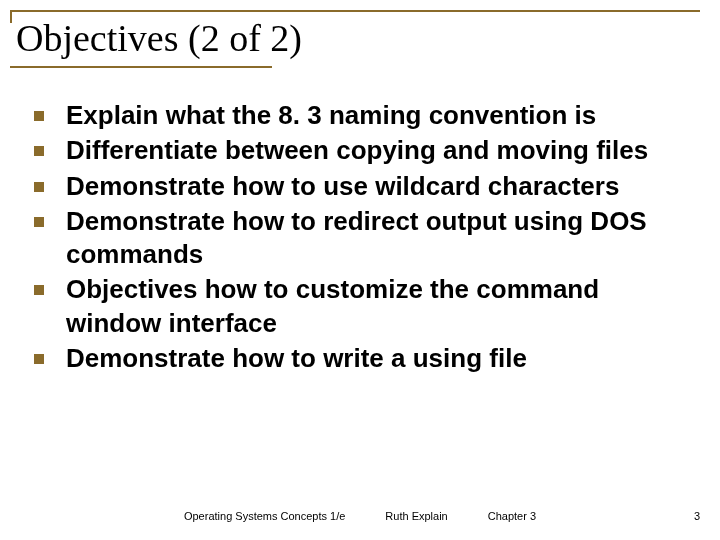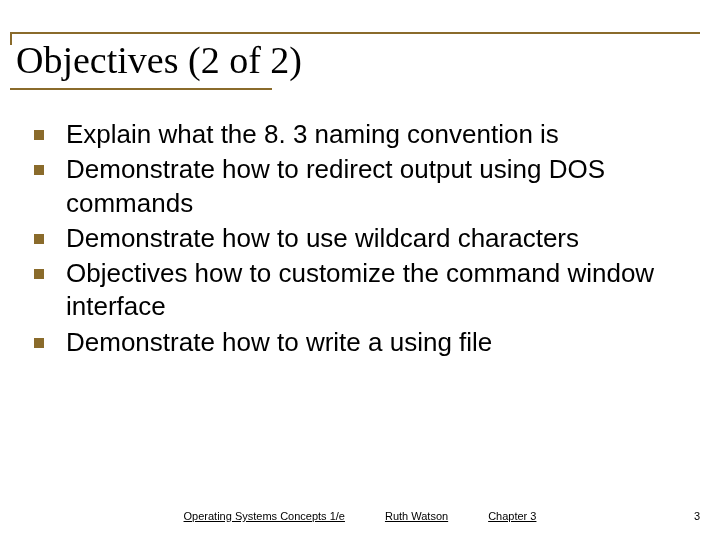--- a/index.html
+++ b/index.html
@@ -13,21 +13,21 @@
     overflow: hidden;
   }
   .slide {
     width: 720px;
     height: 540px;
     position: relative;
     box-sizing: border-box;
   }
   .title-wrap {
     position: absolute;
-    top: 32px;
+    top: 10px;
     left: 10px;
     right: 20px;
   }
   .title-rule-top {
     border-top: 2px solid #8a6b2b;
     margin-left: 0;
     width: 100%;
     height: 0;
   }
   .title {
@@ -46,23 +46,24 @@
   .title-left-tick {
     position: absolute;
     left: 0;
     top: 0;
     width: 0;
     height: 13px;
     border-left: 2px solid #8a6b2b;
   }
   .content {
     position: absolute;
-    top: 118px;
+    top: 99px;
     left: 34px;
     right: 30px;
+    font-weight: bold;
   }
   .bullet-list {
     list-style: none;
     padding: 0;
     margin: 0;
   }
   .bullet-item {
     display: flex;
     align-items: flex-start;
     font-family: Arial, Helvetica, sans-serif;
@@ -88,21 +89,20 @@
     left: 0;
     width: 720px;
     font-family: Arial, Helvetica, sans-serif;
     font-size: 11px;
     color: #000;
   }
   .footer-inner {
     display: flex;
     justify-content: center;
     gap: 40px;
-    text-decoration: underline;
   }
   .page-num {
     position: absolute;
     right: 20px;
     bottom: 18px;
     font-family: Arial, Helvetica, sans-serif;
     font-size: 11px;
     color: #000;
   }
 </style>
@@ -119,40 +119,44 @@
   </div>
 
   <div class="content">
     <ul class="bullet-list">
       <li class="bullet-item">
         <span class="bullet-icon"></span>
         <span class="bullet-text">Explain what the 8. 3 naming convention is</span>
       </li>
       <li class="bullet-item">
         <span class="bullet-icon"></span>
-        <span class="bullet-text">Demonstrate how to redirect output using DOS commands</span>
+        <span class="bullet-text">Differentiate between copying and moving files</span>
       </li>
       <li class="bullet-item">
         <span class="bullet-icon"></span>
         <span class="bullet-text">Demonstrate how to use wildcard characters</span>
+      </li>
+      <li class="bullet-item">
+        <span class="bullet-icon"></span>
+        <span class="bullet-text">Demonstrate how to redirect output using DOS commands</span>
       </li>
       <li class="bullet-item">
         <span class="bullet-icon"></span>
         <span class="bullet-text">Objectives how to customize the command window interface</span>
       </li>
       <li class="bullet-item">
         <span class="bullet-icon"></span>
         <span class="bullet-text">Demonstrate how to write a using file</span>
       </li>
     </ul>
   </div>
 
   <div class="footer">
     <div class="footer-inner">
       <span>Operating Systems Concepts 1/e</span>
-      <span>Ruth Watson</span>
+      <span>Ruth Explain</span>
       <span>Chapter 3</span>
     </div>
   </div>
 
   <div class="page-num">3</div>
 
 </div>
 
 </body></html>

